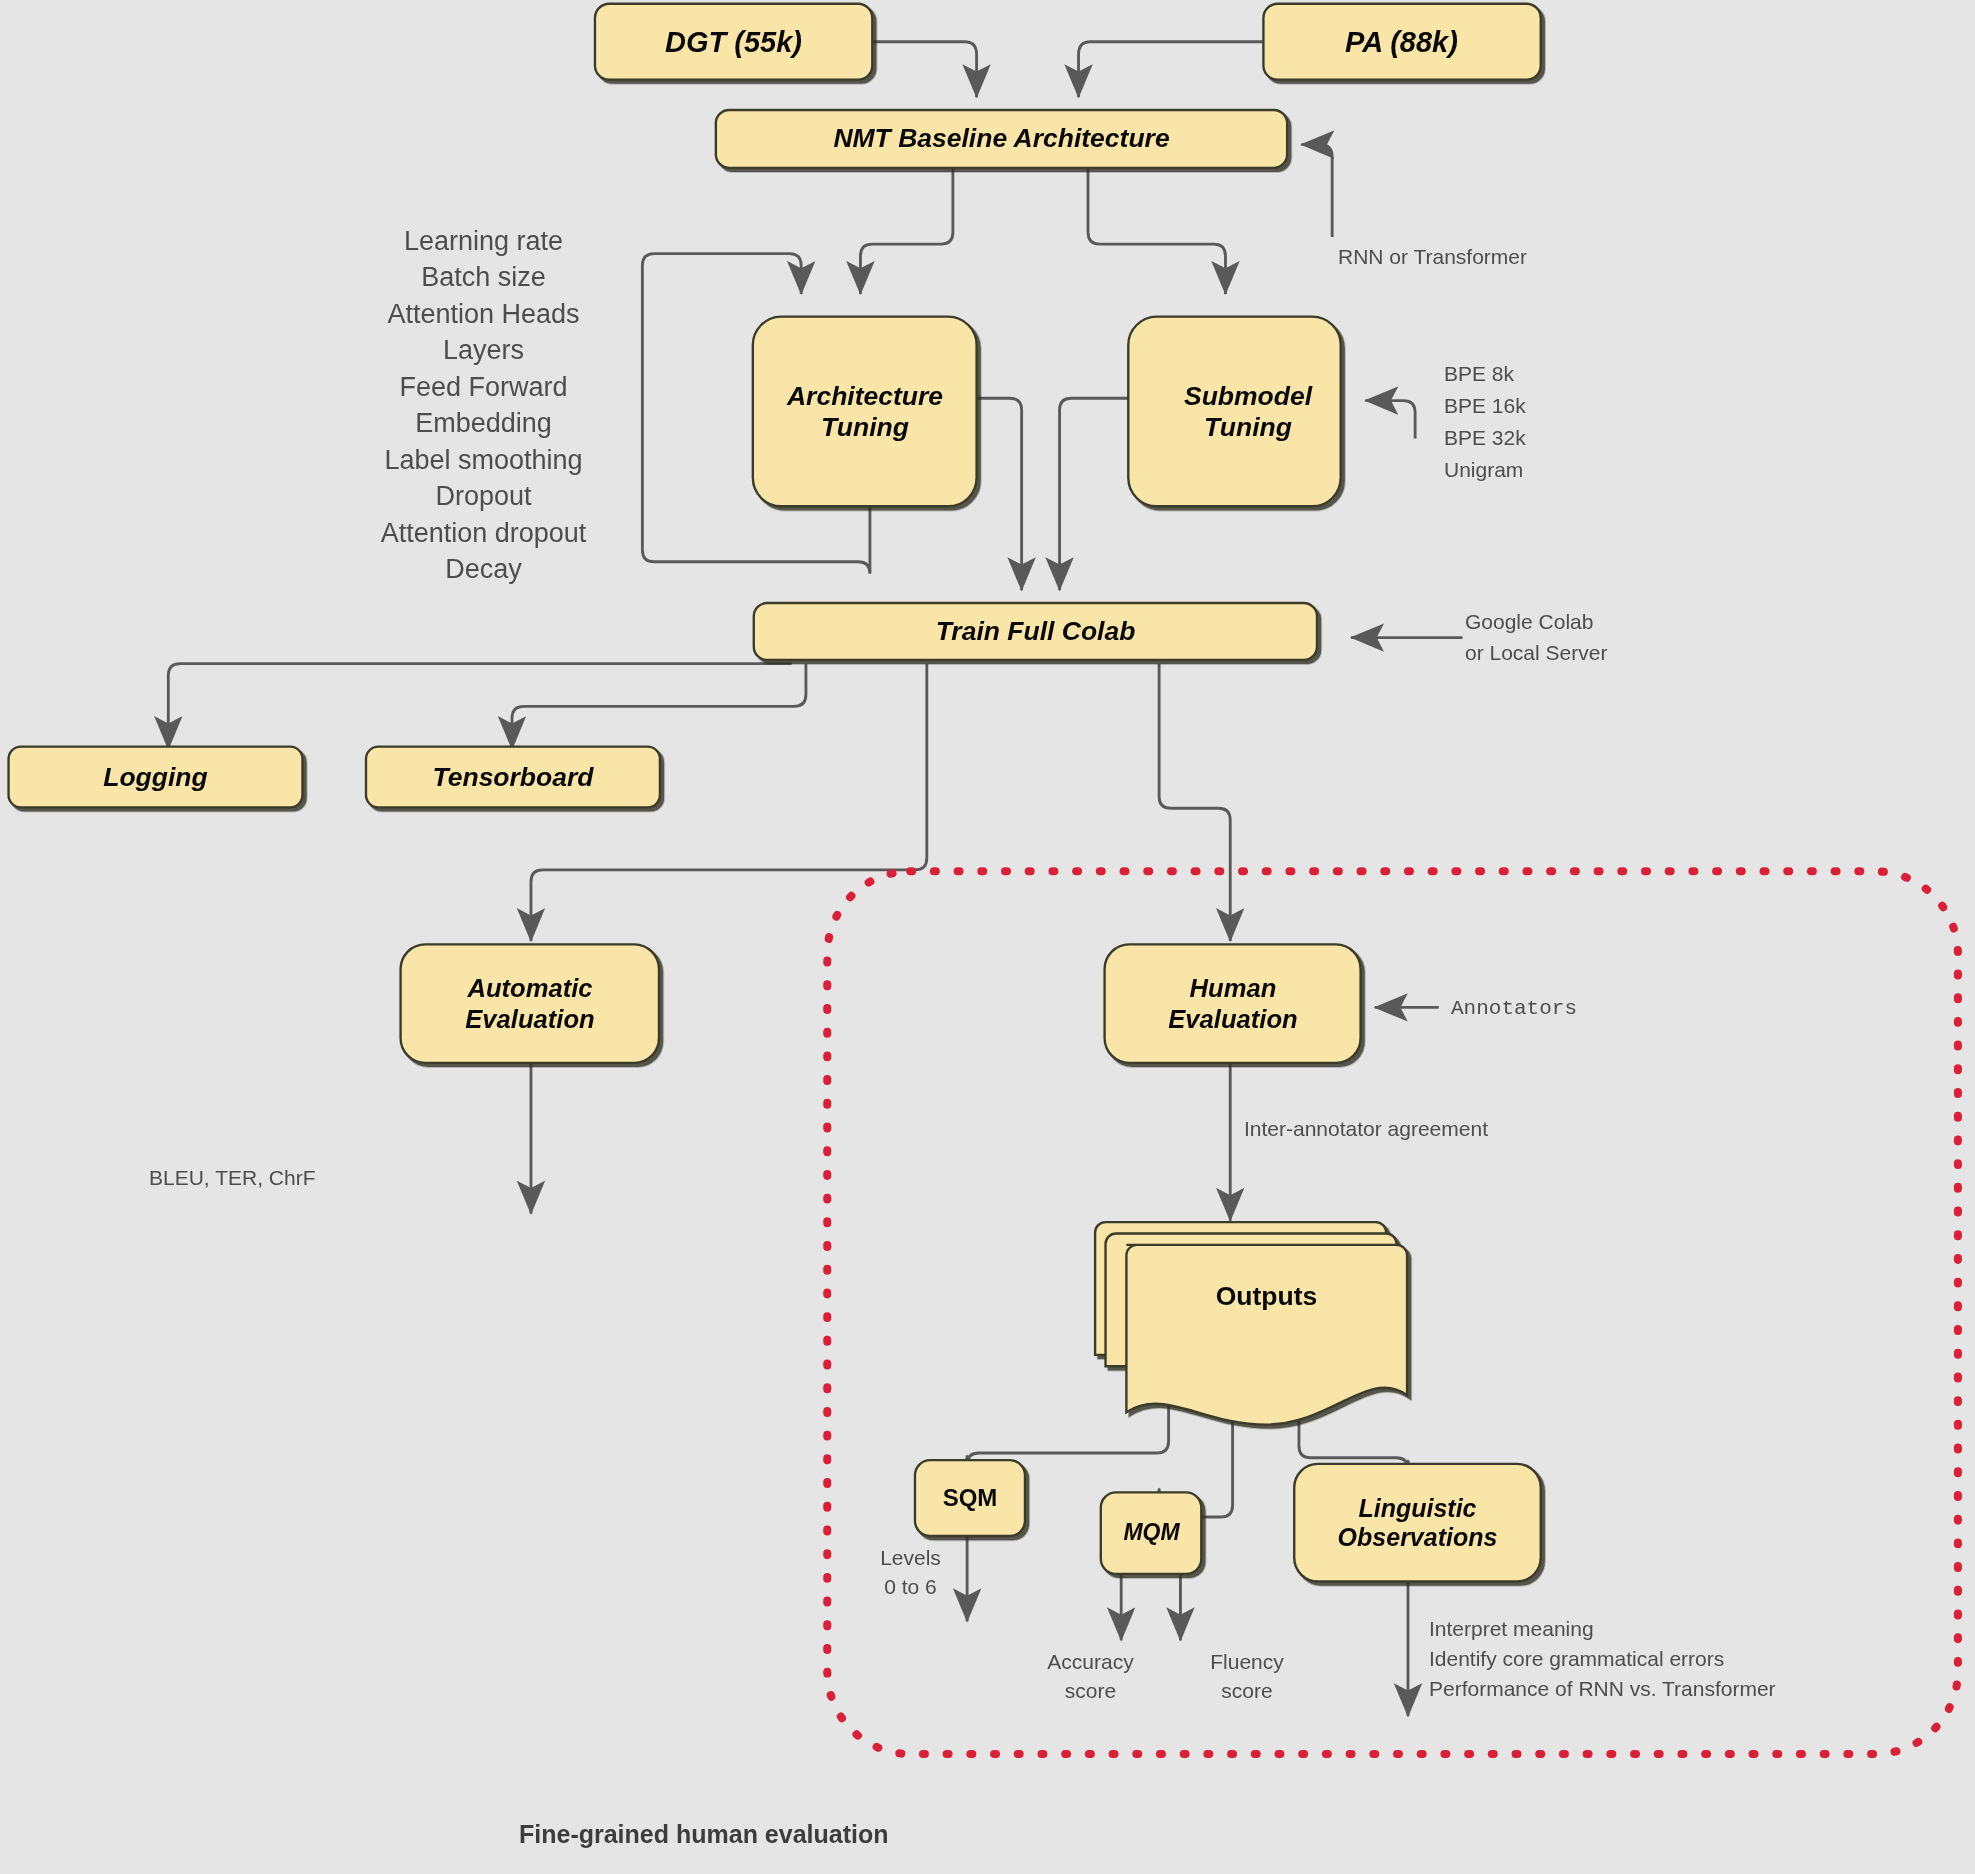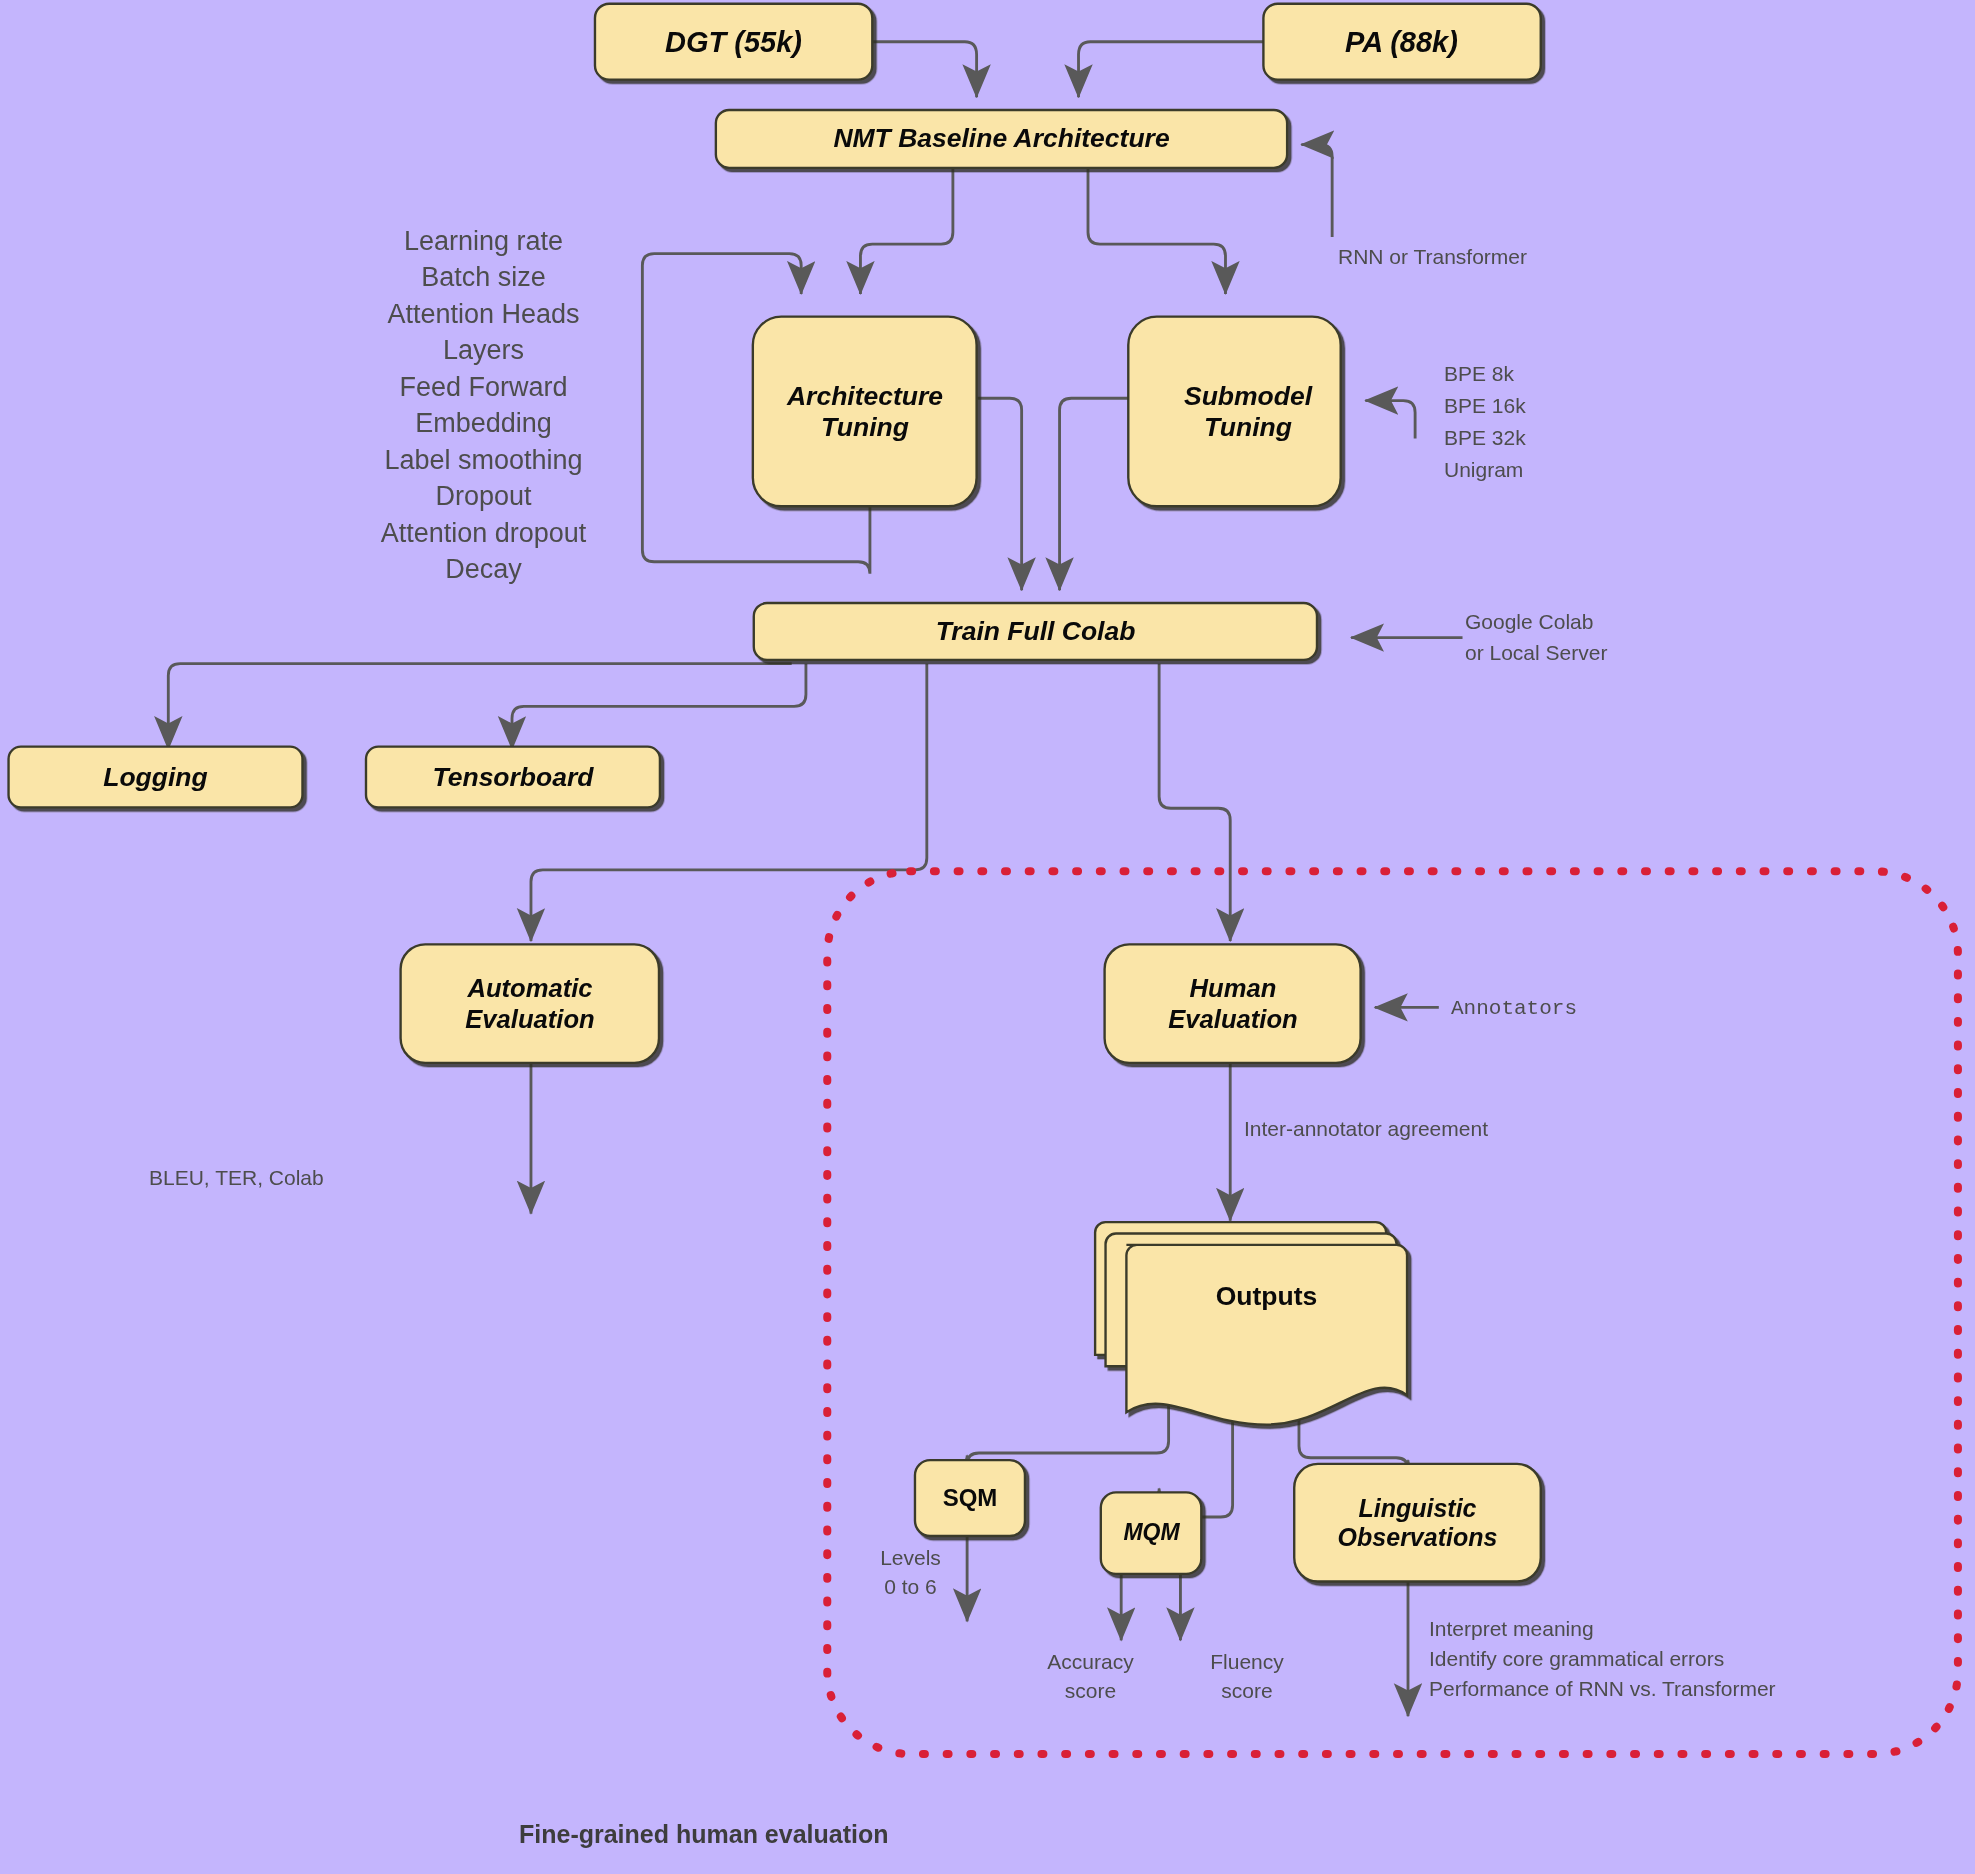--- a/index.html
+++ b/index.html
@@ -1,17 +1,17 @@
 <!DOCTYPE html>
 <html style="font-size:7.6px"><head>
 <meta charset="utf-8">
 <style>
   html,body{margin:0;padding:0;background:#ffffff;}
   body{font-family:"Liberation Sans", sans-serif;}
-  #stage{position:relative;width:1975px;height:1874px;background:#c4b5fd;overflow:hidden;}
+  #stage{position:relative;width:1975px;height:1874px;background:#e5e5e5;overflow:hidden;}
   svg.layer{position:absolute;left:0;top:0;width:1975px;height:1874px;}
   .nodeLabel{
     position:absolute;display:flex;align-items:center;justify-content:center;
     text-align:center;color:#0a0a0a;font-weight:bold;font-style:italic;
     line-height:1.18;pointer-events:none;
   }
   .nodeLabel.plain{font-style:normal;}
   .anno{
     position:absolute;color:#4d4d4d;font-size:20px;line-height:1.30;
     white-space:pre-line;font-weight:normal;
@@ -147,21 +147,21 @@
   <div class="anno" style="left:1338px;top:243px;width:332px;font-size:21px;">RNN or Transformer</div>
 
   <div class="anno" style="left:1444px;top:358px;width:190px;font-size:21px;line-height:1.52;">BPE 8k
 BPE 16k
 BPE 32k
 Unigram</div>
 
   <div class="anno" style="left:1465px;top:607px;width:265px;font-size:21px;line-height:1.46;">Google Colab
 or Local Server</div>
 
-  <div class="anno" style="left:149px;top:1164px;width:332px;font-size:21px;">BLEU, TER, Colab</div>
+  <div class="anno" style="left:149px;top:1164px;width:332px;font-size:21px;">BLEU, TER, ChrF</div>
 
   <div class="anno" style="left:1451px;top:995px;width:284px;font-size:21px;font-family:Liberation Mono, monospace;">Annotators</div>
 
   <div class="anno" style="left:1244px;top:1115px;width:474px;font-size:21px;">Inter-annotator agreement</div>
 
   <div class="anno center" style="left:849px;top:1543px;width:123px;font-size:21px;line-height:1.40;">Levels
 0 to 6</div>
 
   <div class="anno center" style="left:1017px;top:1647px;width:147px;font-size:21px;line-height:1.40;">Accuracy
 score</div>

